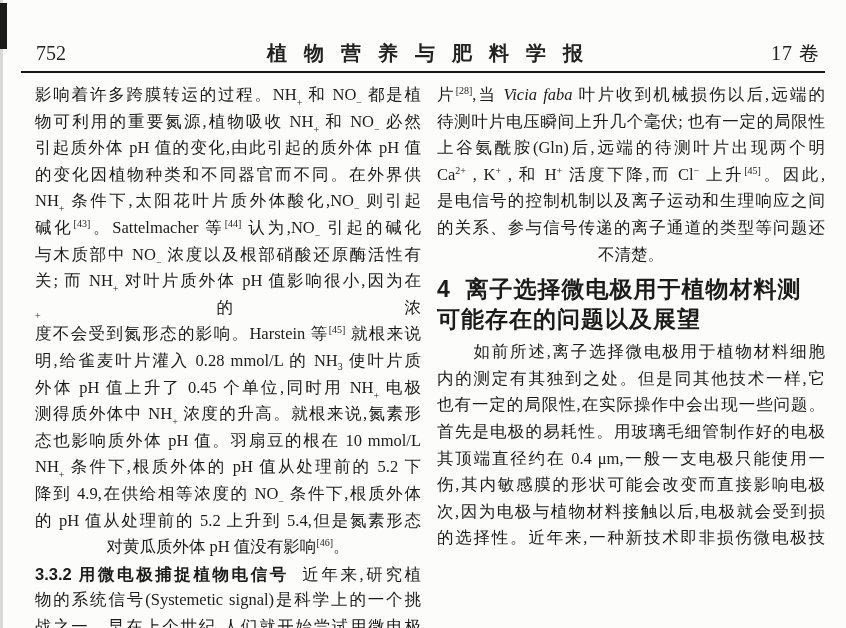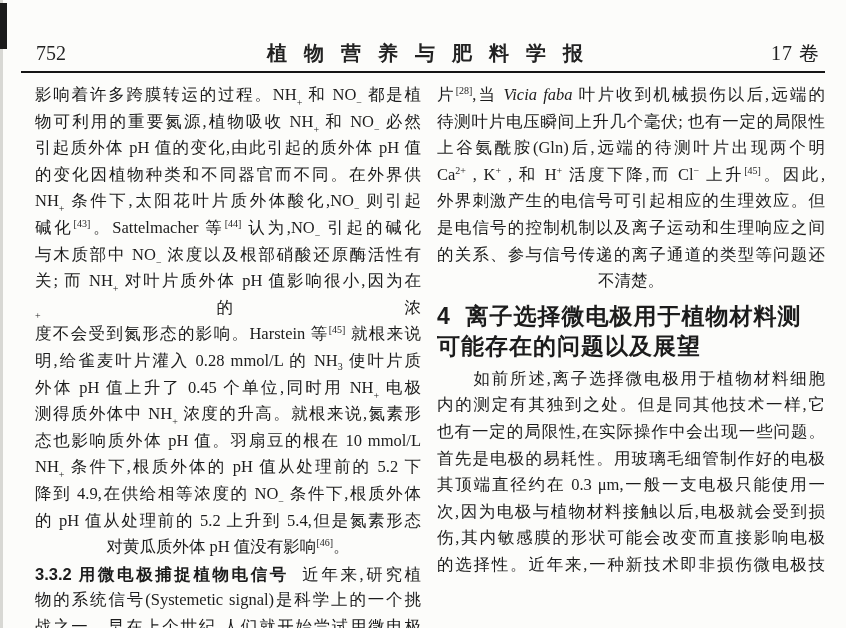--- a/index.html
+++ b/index.html
@@ -70,33 +70,32 @@
         <div class="line full"><span>物的系统信号(Systemetic signal)是科学上的一个挑</span></div>
         <div class="line full"><span>战之一。早在上个世纪,人们就开始尝试用微电极</span></div>
       </div>
     </div>
   <div class="col col-right">
       <div class="block para">
         <div class="line full"><span>片</span><span class="sup">[28]</span><span>,当 </span><span class="it">Vicia faba</span><span> 叶片收到机械损伤以后,远端的</span></div>
         <div class="line full"><span>待测叶片电压瞬间上升几个毫伏; 也有一定的局限性</span></div>
         <div class="line full"><span>上谷氨酰胺(Gln)后,远端的待测叶片出现两个明</span></div>
         <div class="line full"><span>Ca</span><span class="sup">2+</span><span> , K</span><span class="sup">+</span><span> , 和 H</span><span class="sup">+</span><span> 活度下降,而 Cl</span><span class="sup">−</span><span> 上升</span><span class="sup">[45]</span><span>。因此,</span></div>
-        <div class="line full"><span>外界刺激产生的电信号可引起相应的生理效应。但</span></div>
         <div class="line full"><span>是电信号的控制机制以及离子运动和生理响应之间</span></div>
         <div class="line full"><span>的关系、参与信号传递的离子通道的类型等问题还</span></div>
         <div class="line"><span>不清楚。</span></div>
       </div>
       <div class="block heading">
         <div class="line"><span>4  离子选择微电极用于植物材料测定</span></div>
         <div class="line"><span>可能存在的问题以及展望</span></div>
       </div>
       <div class="block para">
         <div class="line full"><span>　　如前所述,离子选择微电极用于植物材料细胞</span></div>
         <div class="line full"><span>内的测定有其独到之处。但是同其他技术一样,它</span></div>
         <div class="line full"><span>也有一定的局限性,在实际操作中会出现一些问题。</span></div>
         <div class="line full"><span>首先是电极的易耗性。用玻璃毛细管制作好的电极</span></div>
-        <div class="line full"><span>其顶端直径约在 0.3 μm,一般一支电极只能使用一</span></div>
+        <div class="line full"><span>其顶端直径约在 0.4 μm,一般一支电极只能使用一</span></div>
+        <div class="line full"><span>伤,其内敏感膜的形状可能会改变而直接影响电极</span></div>
         <div class="line full"><span>次,因为电极与植物材料接触以后,电极就会受到损</span></div>
-        <div class="line full"><span>伤,其内敏感膜的形状可能会改变而直接影响电极</span></div>
         <div class="line full"><span>的选择性。近年来,一种新技术即非损伤微电极技</span></div>
       </div>
     </div>
 </div>
 
 </body></html>

